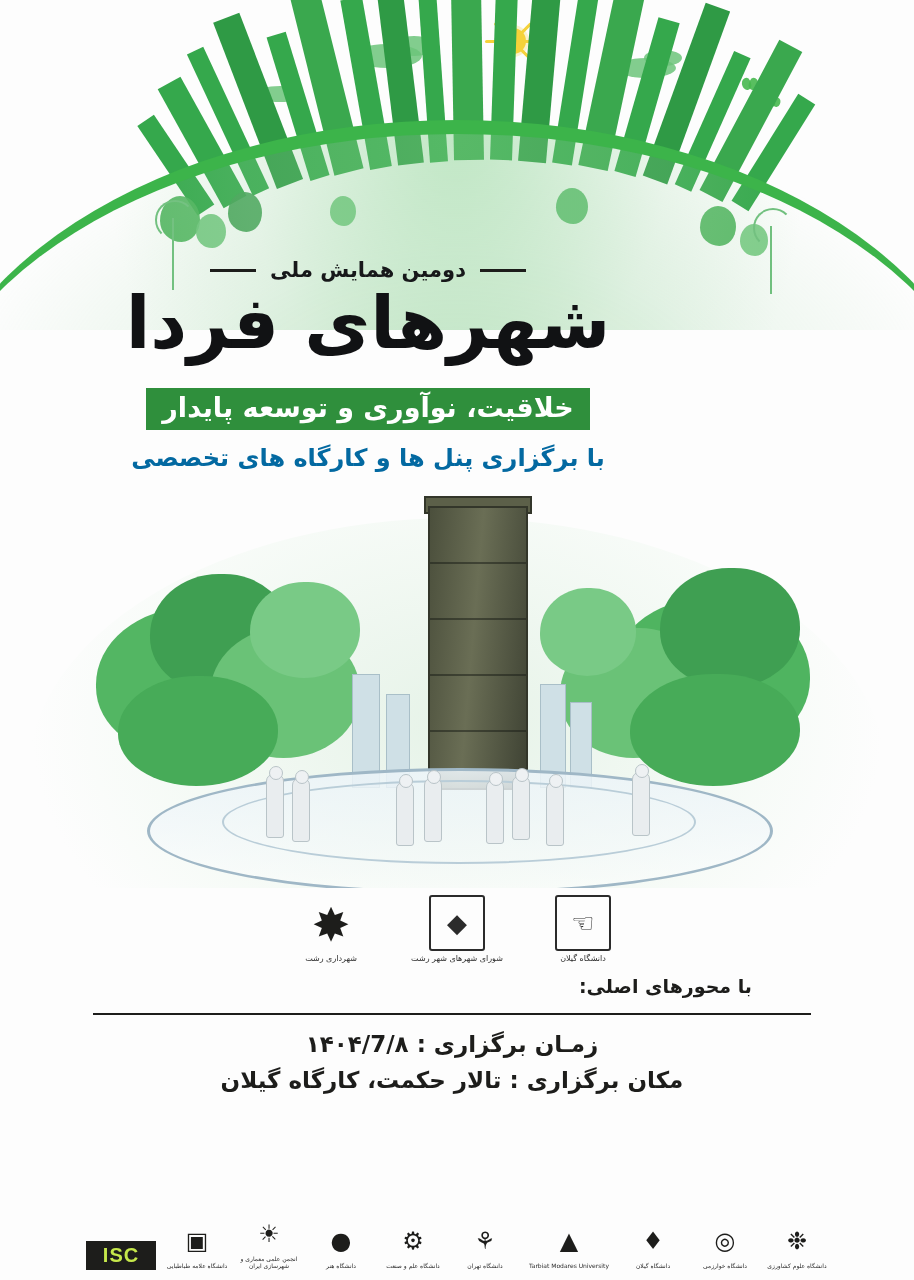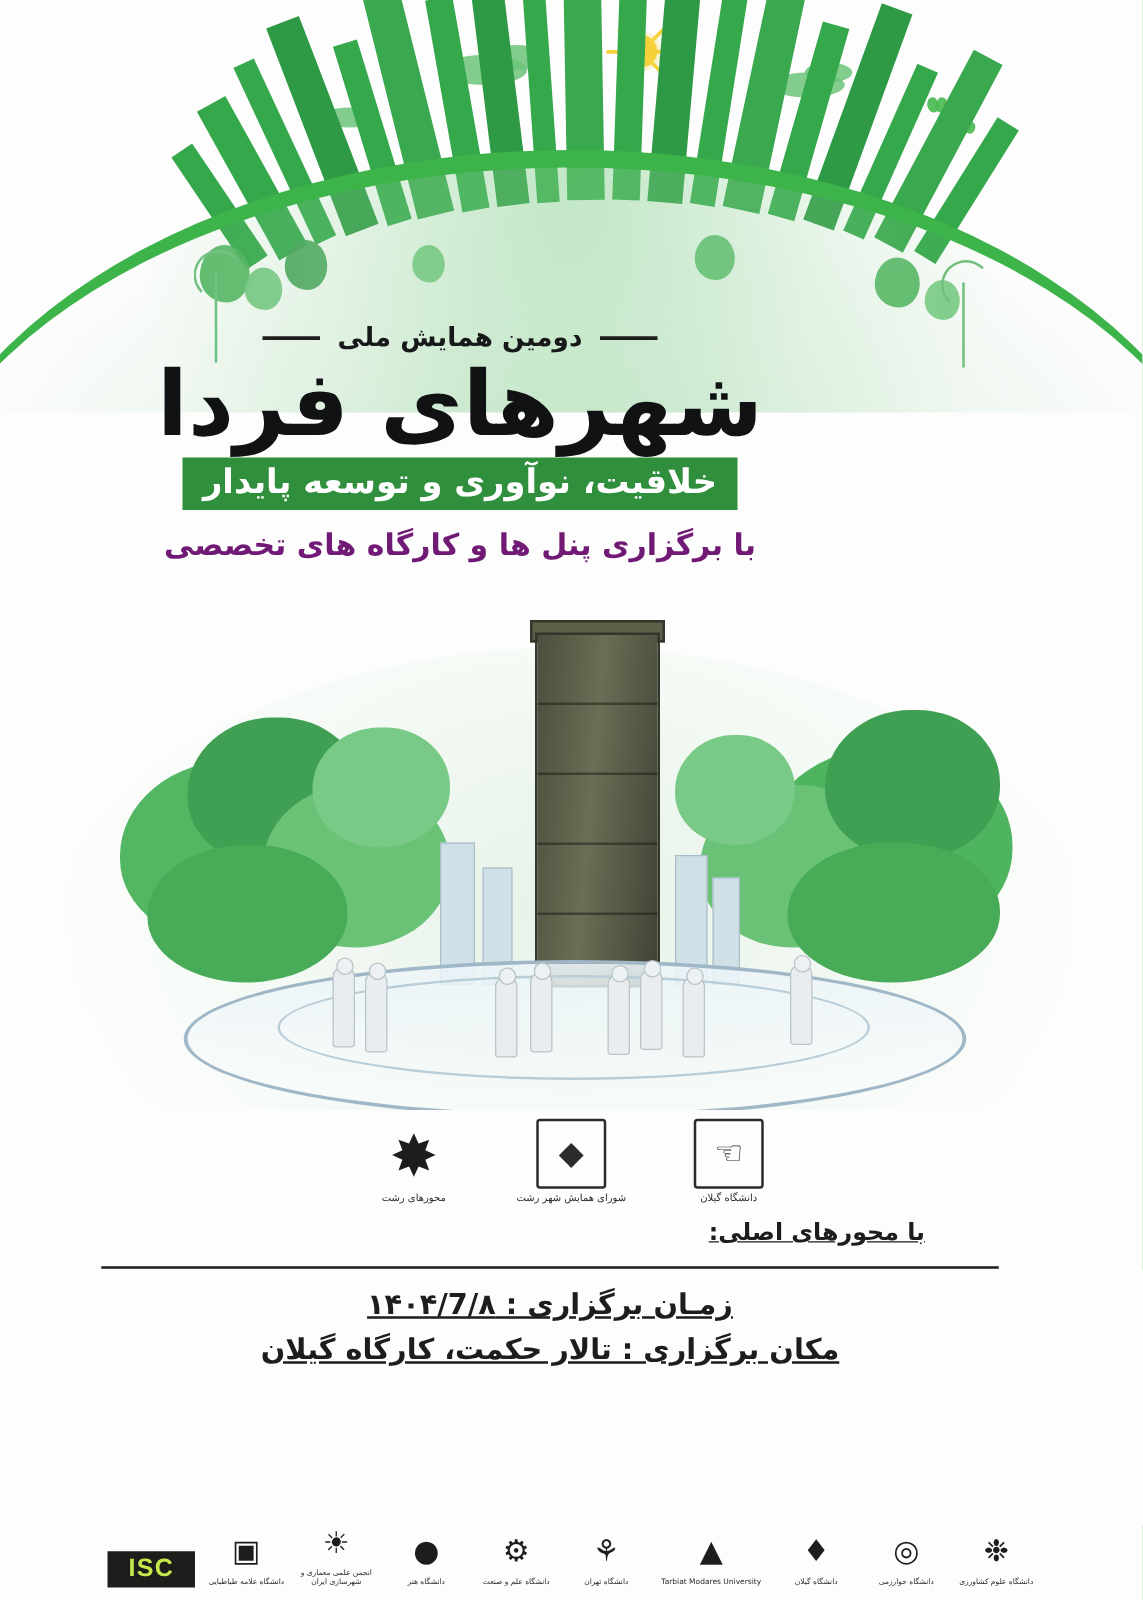--- a/index.html
+++ b/index.html
@@ -165,33 +165,33 @@
   .main-title {
     margin-top: 4px;
     font-size: 72px;
     font-weight: bold;
     line-height: 1.05;
     color: #111214;
     letter-spacing: -1px;
   }
   .subtitle-chip {
     display: inline-block;
-    margin-top: 4px;
+    margin-top: 26px;
     padding: 5px 16px 8px;
     background: #2f8f3c;
     color: #ffffff;
     font-size: 27px;
     font-weight: bold;
     line-height: 1.1;
   }
   .tagline {
     margin-top: 14px;
     font-size: 24px;
     font-weight: bold;
-    color: #701a75;
+    color: #0369a1;
   }
 
   
   .illustration {
     position: absolute;
     top: 478px;
     left: 0;
     width: 914px;
     height: 410px;
     overflow: hidden;
@@ -318,24 +318,23 @@
   .org-caption {
     font-size: 8px;
     color: #2b2b2b;
     line-height: 1.2;
   }
 
   
   .details {
     position: absolute;
     top: 975px;
-    left: 0;
+    left: 12px;
     width: 880px;
     text-align: center;
-    text-decoration: underline;
   }
   .axes-title {
     font-size: 19px;
     font-weight: bold;
     padding-right: 0;
     margin-bottom: 6px;
     text-align: center;
   }
   .axes-title-wrap {
     width: 760px;
@@ -563,27 +562,27 @@
     <div class="org-logo">
       <div class="org-mark">
         <span class="glyph">☜</span>
       </div>
       <div class="org-caption">دانشگاه گیلان</div>
     </div>
     <div class="org-logo">
       <div class="org-mark">
         <span class="glyph">◆</span>
       </div>
-      <div class="org-caption">شورای همایش شهر رشت</div>
+      <div class="org-caption">شورای شهرهای شهر رشت</div>
     </div>
     <div class="org-logo">
       <div class="org-mark round">
         <span class="glyph" style="font-size:46px; color:#1d1d1b;">✸</span>
       </div>
-      <div class="org-caption">محورهای رشت</div>
+      <div class="org-caption">شهرداری رشت</div>
     </div>
   </div>
 
   <div class="details">
     <div class="axes-title-wrap">
       <div class="axes-title" style="text-align:right;">با محورهای اصلی:</div>
     </div>
     <div class="divider"></div>
     <div class="meta-line">زمـان برگزاری : ۱۴۰۴/7/۸</div>
     <div class="meta-line">مکان برگزاری : تالار حکمت، کارگاه گیلان</div>

